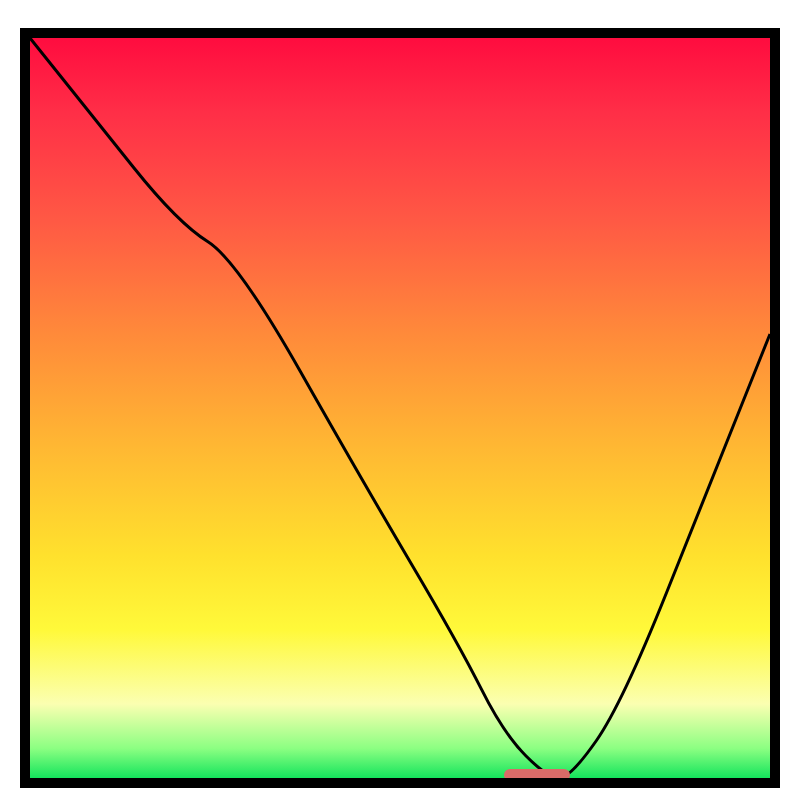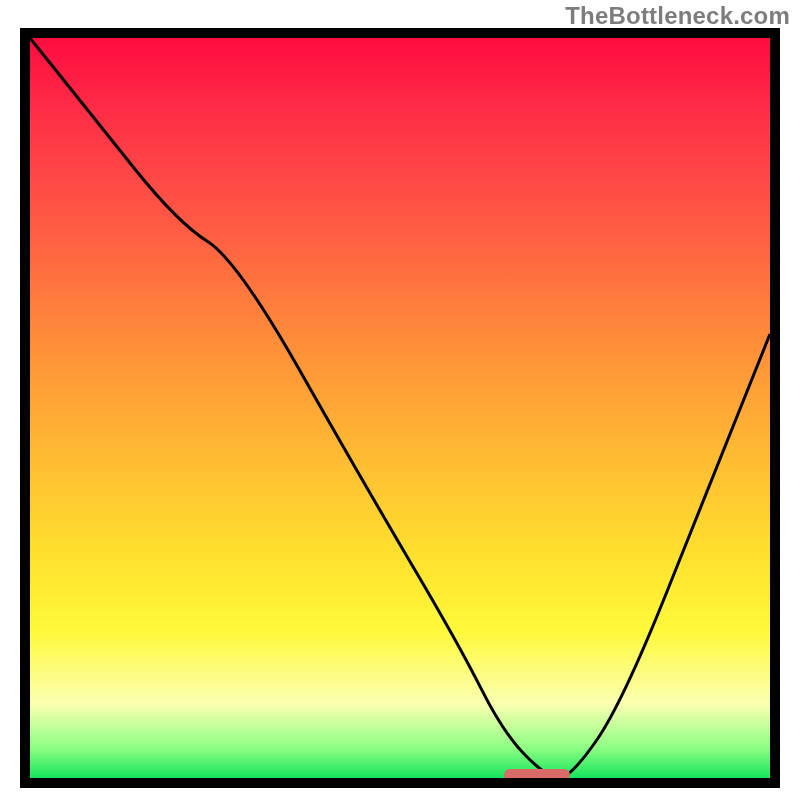--- a/index.html
+++ b/index.html
@@ -66,21 +66,20 @@
     position: absolute;
     height: 12px;
     border-radius: 6px;
     background: #d96b68;
   }
 </style>
 </head>
 <body>
 
 <div class="stage">
-  <div class="watermark">TheBottleneck.com</div>
 
   <div class="plot">
     <div class="gradient-fill"></div>
 
     <svg class="curve" viewBox="0 0 740 740" preserveAspectRatio="none">
       <path id="curve-path" d="M 0 0 Q 0 0 29.6 37 Q 59.2 74 103.6 129.5 Q 148 185 177.60000000000002 203.5 Q 207.20000000000002 222 270.1 333 Q 333 444 381.1 525.4 Q 429.2 606.8 451.4 651.2 Q 473.6 695.6 495.8 717.8 Q 518 740 529.0999999999999 740 Q 540.1999999999999 740 566.0999999999999 703 Q 592 666 636.4000000000001 555 Q 680.8000000000001 444 710.4000000000001 370 T 740 296" fill="none" stroke="#000" stroke-width="3"></path>
     </svg>
 
     <div id="min-marker" class="marker" style="left: 473.6px; width: 66.6px; top: 731px; background: rgb(217, 107, 104);"></div>
   </div>

